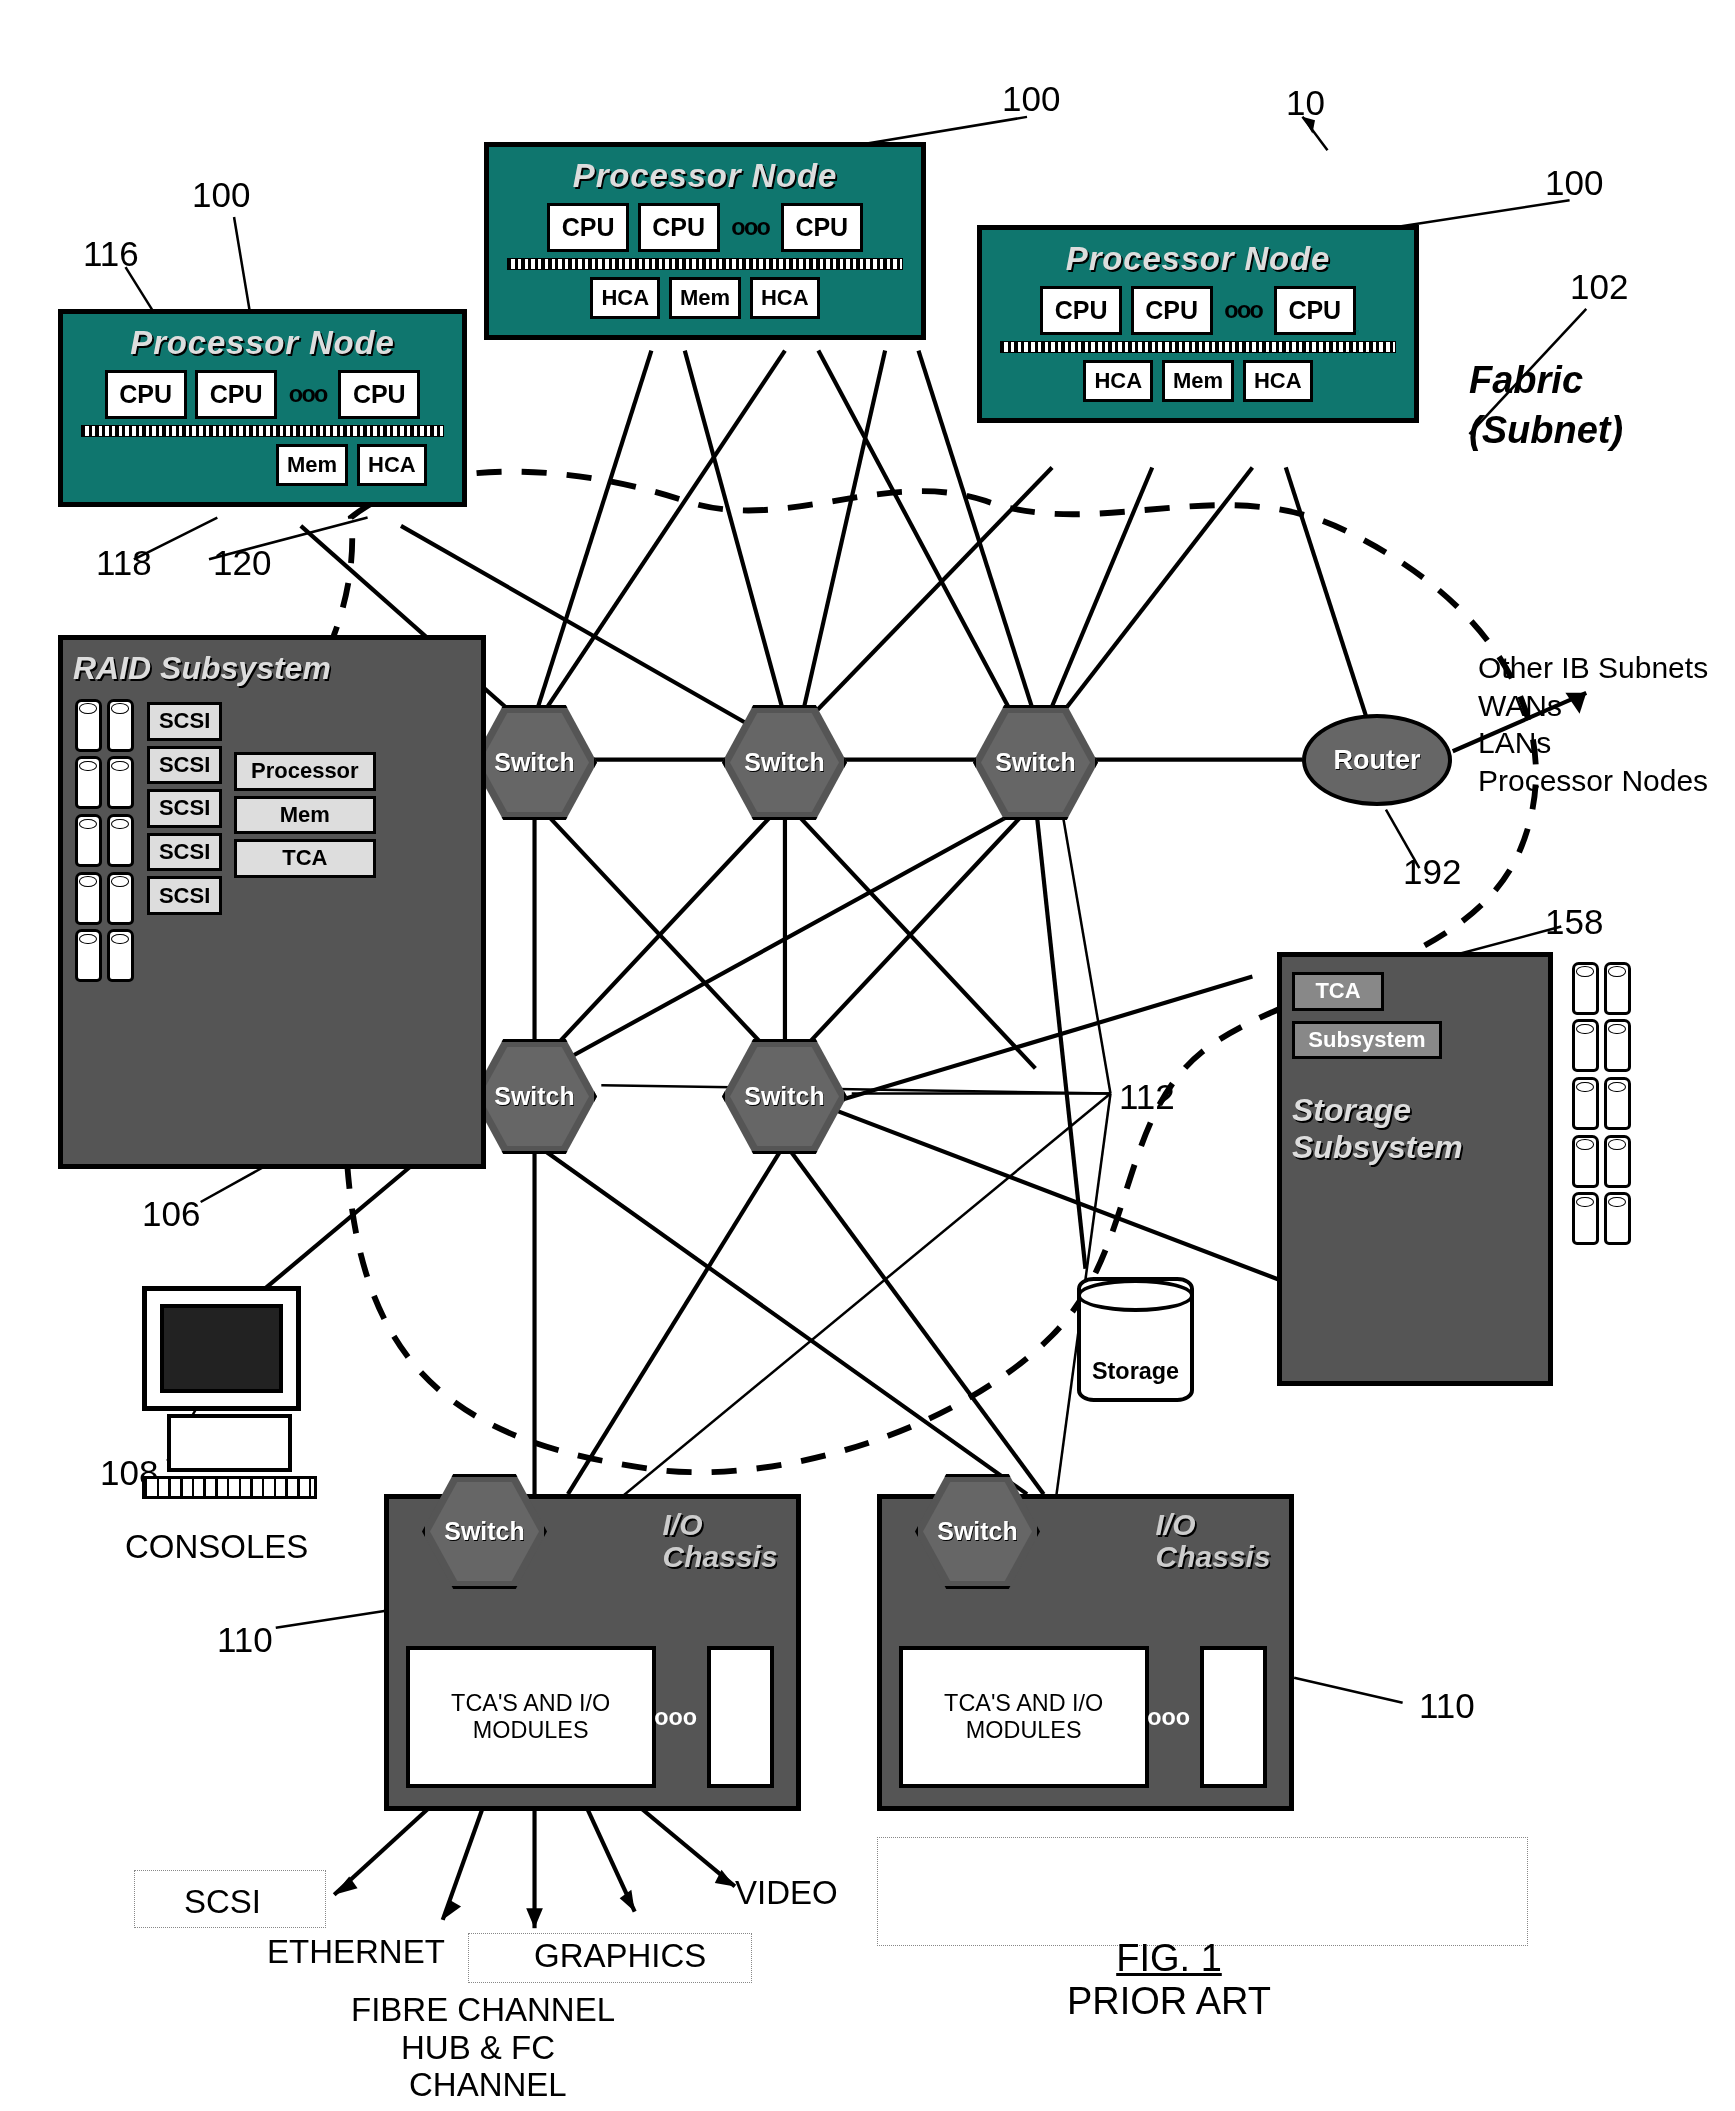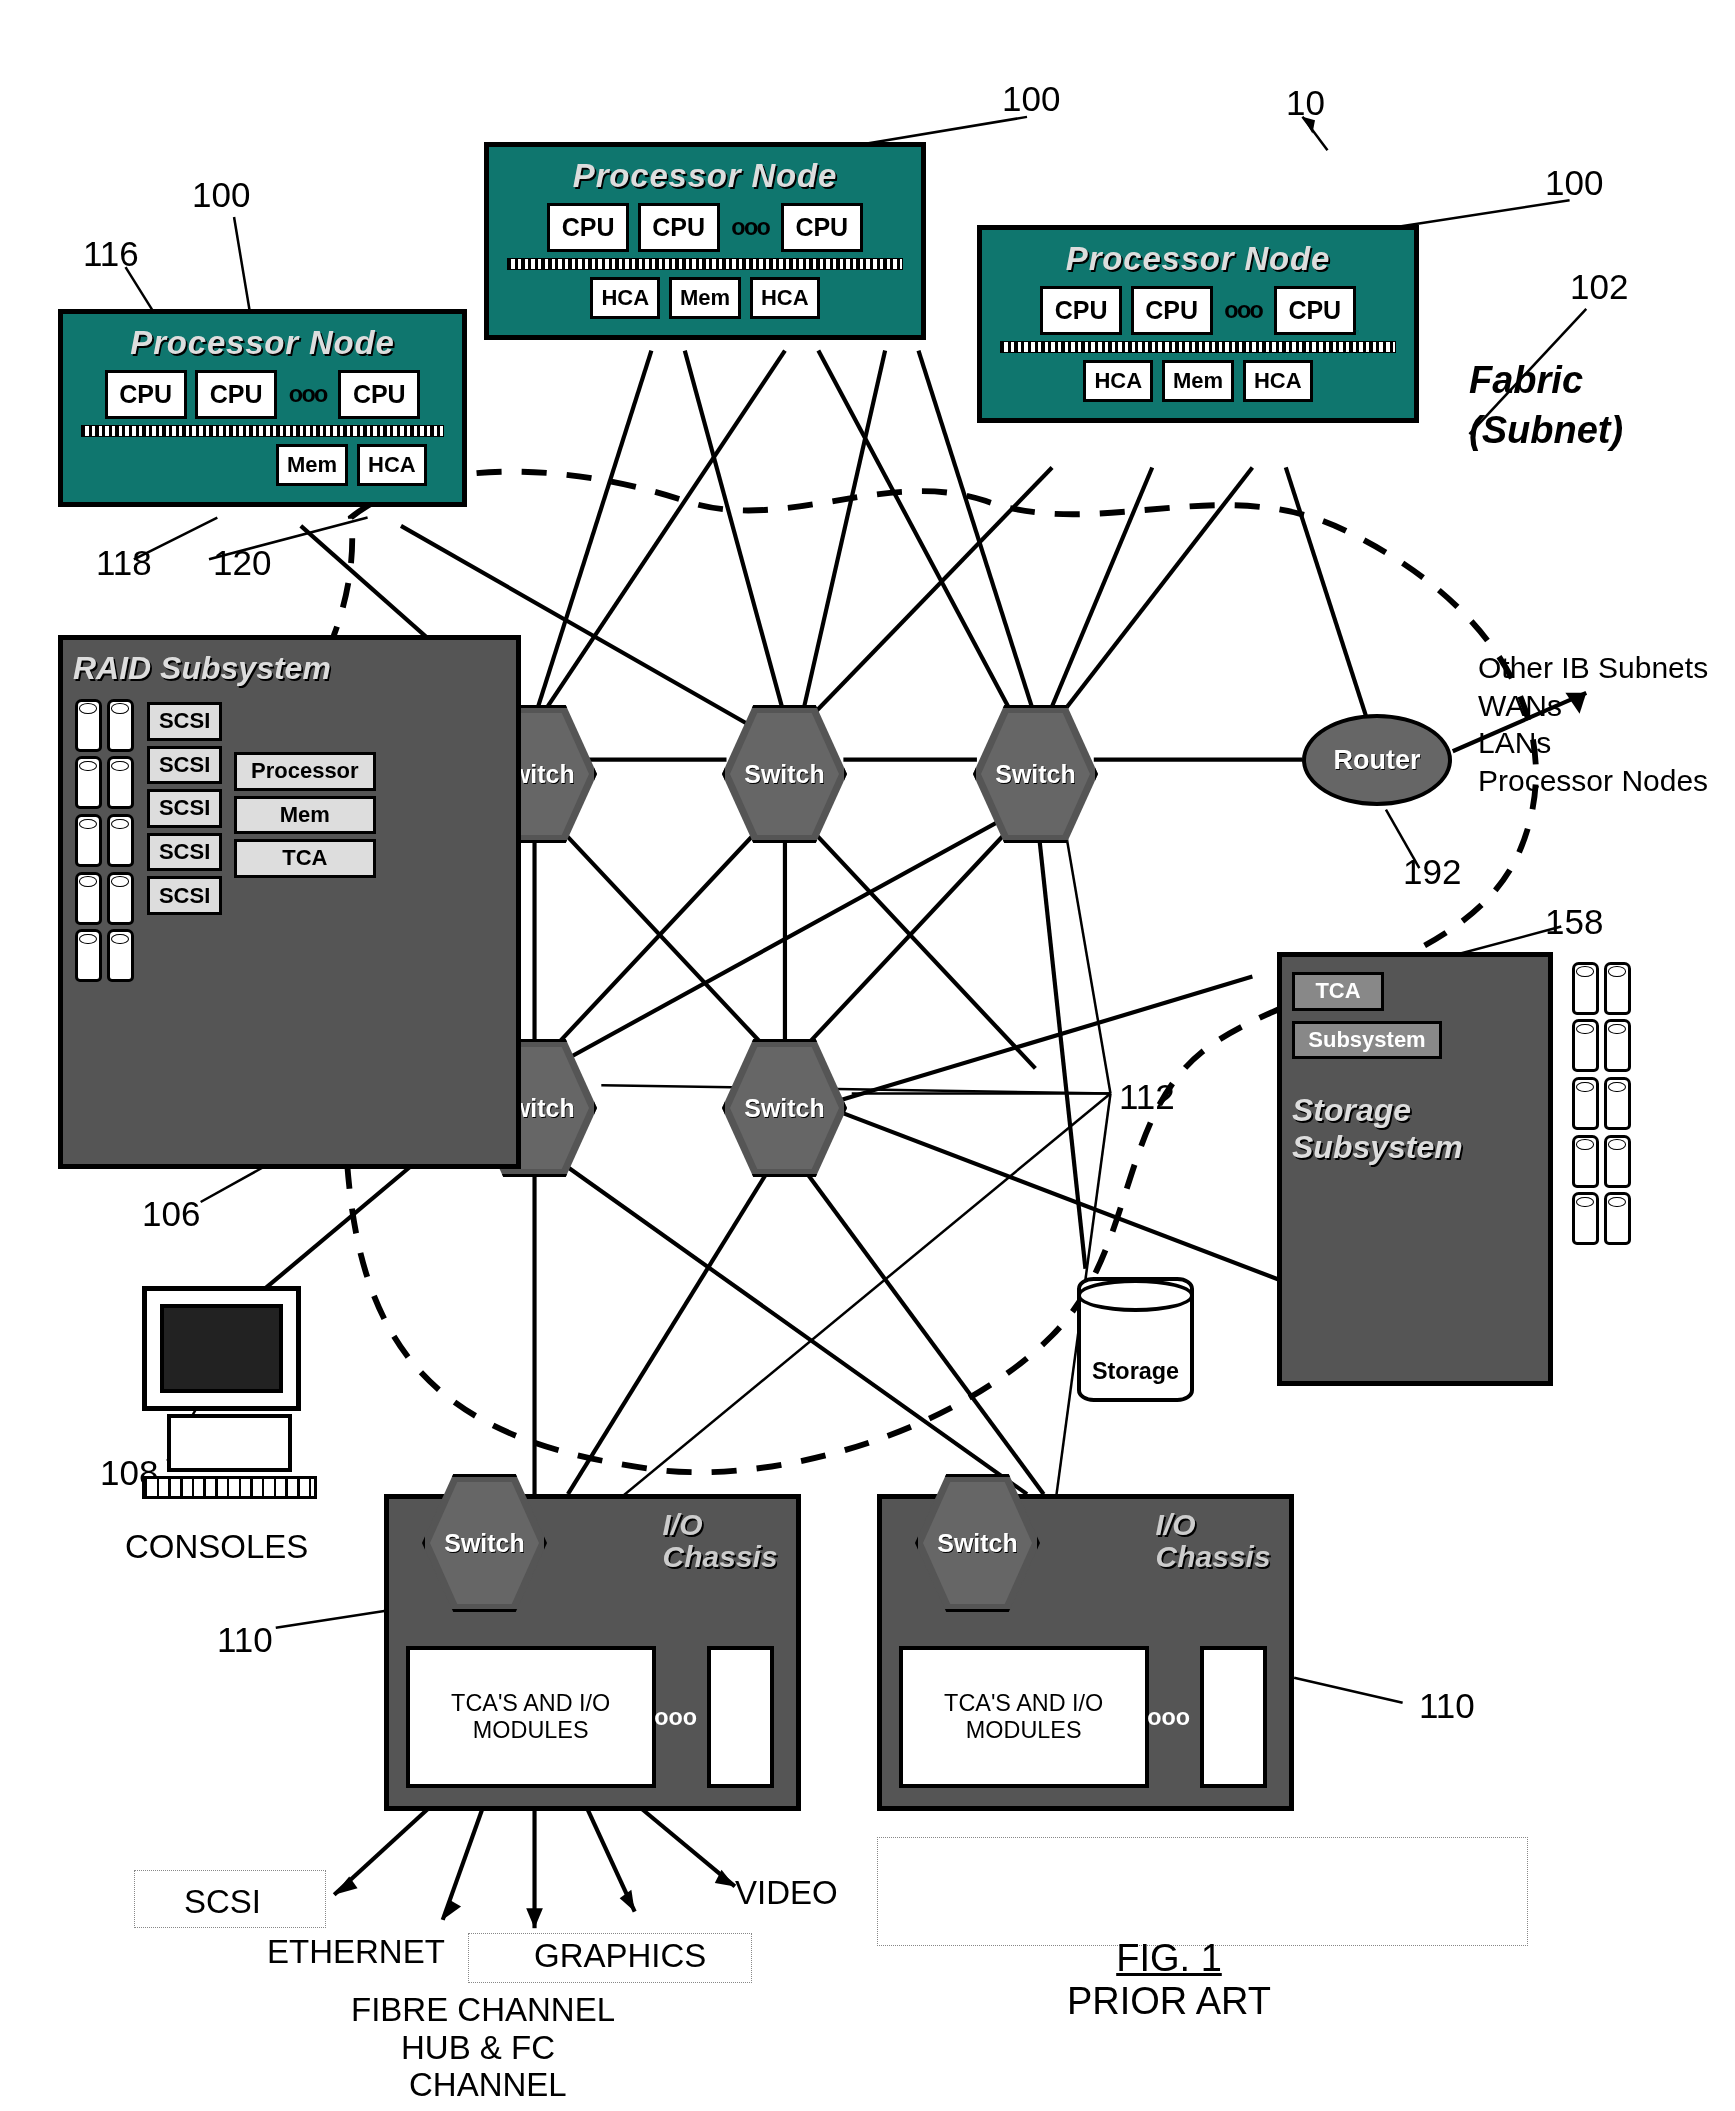--- a/index.html
+++ b/index.html
@@ -41,21 +41,21 @@
     font-weight: bold;
     padding: 6.7px 11.7px;
     text-align: center;
   }
   .chip.small { padding: 5px 8.3px; font-size: 22px; }
   .dots { font-size: 23.4px; font-weight: bold; align-self: center; padding: 0 3.3px; letter-spacing: -1.7px; }
   .bus-bar { height: 11.7px; background: repeating-linear-gradient(90deg,#000 0 3.3px,#fff 3.3px 6.7px); margin: 6.7px 8.3px; border:1.7px solid #000;}
 
   
   .hex {
-    width: 125px; height: 138px;
+    width: 125px; height: 115px;
     background: #555;
     position: absolute;
     clip-path: polygon(25% 0, 75% 0, 100% 50%, 75% 100%, 25% 100%, 0 50%);
     border: 3.3px solid #000;
   }
   .hex::before {
     content: "";
     position: absolute; inset: 5px;
     background: #666;
     clip-path: polygon(25% 0, 75% 0, 100% 50%, 75% 100%, 25% 100%, 0 50%);
@@ -355,21 +355,21 @@
     <span>Router</span>
   </div>
 
 <div class="hex" style="left:472px;top:1039px">
     <div class="hex-label">Switch</div>
   </div>
 <div class="hex" style="left:722px;top:1039px">
     <div class="hex-label">Switch</div>
   </div>
 
-<div class="subsystem" style="left:58px;top:635px;width:463px;height:534px">
+<div class="subsystem" style="left:58px;top:635px;width:428px;height:534px">
   <div class="sub-title">RAID Subsystem</div>
   <div style="display:flex;gap:11.7px;margin-top:10px">
     <div>
       <div class="diskpair">
           <span class="disk"></span>
           <span class="disk"></span>
         </div><br>
       <div class="diskpair">
           <span class="disk"></span>
           <span class="disk"></span>

